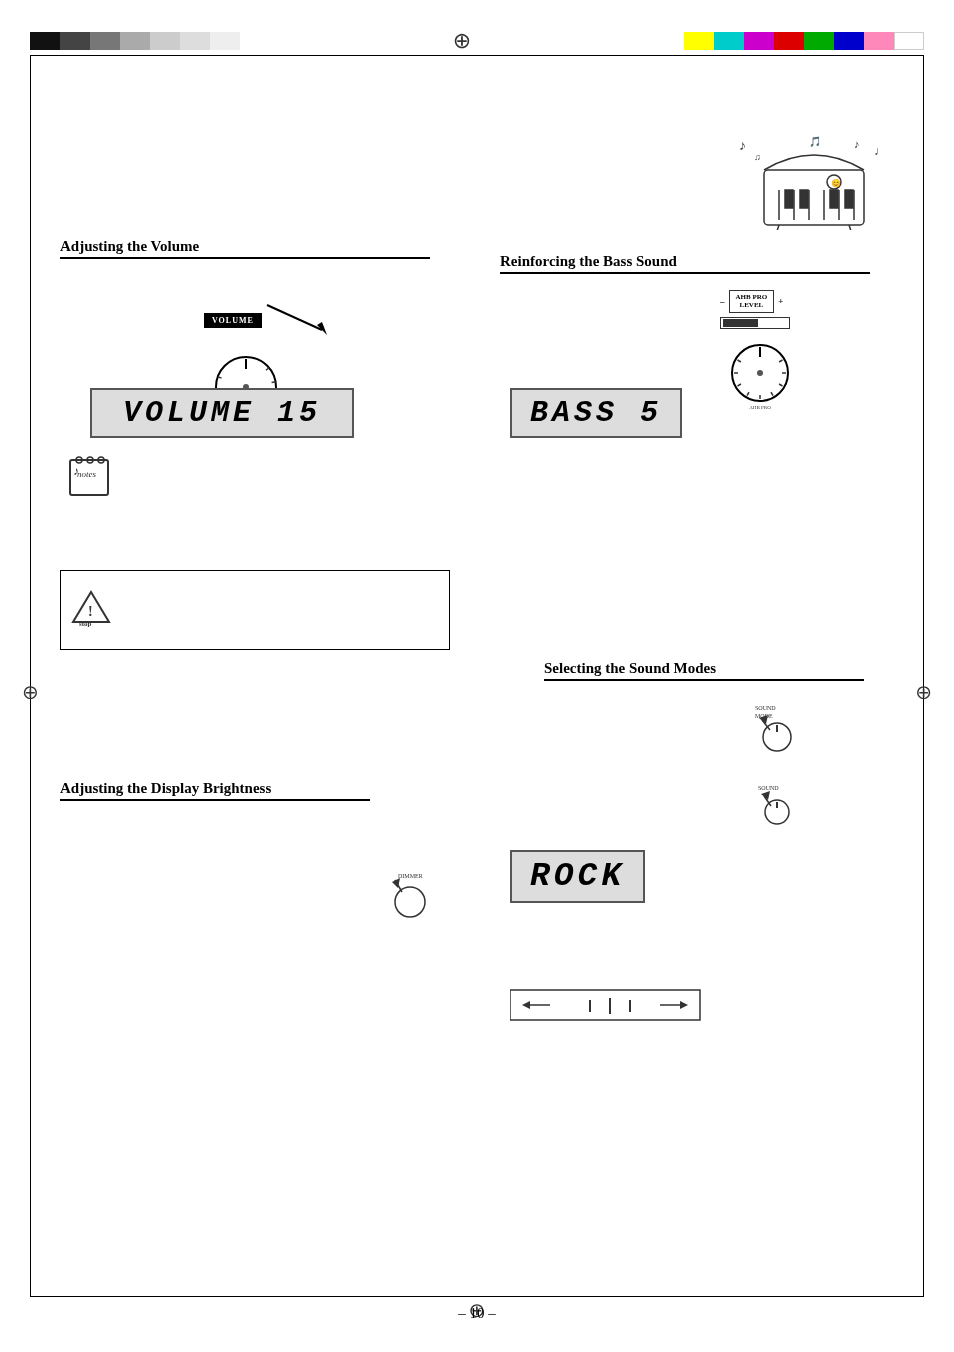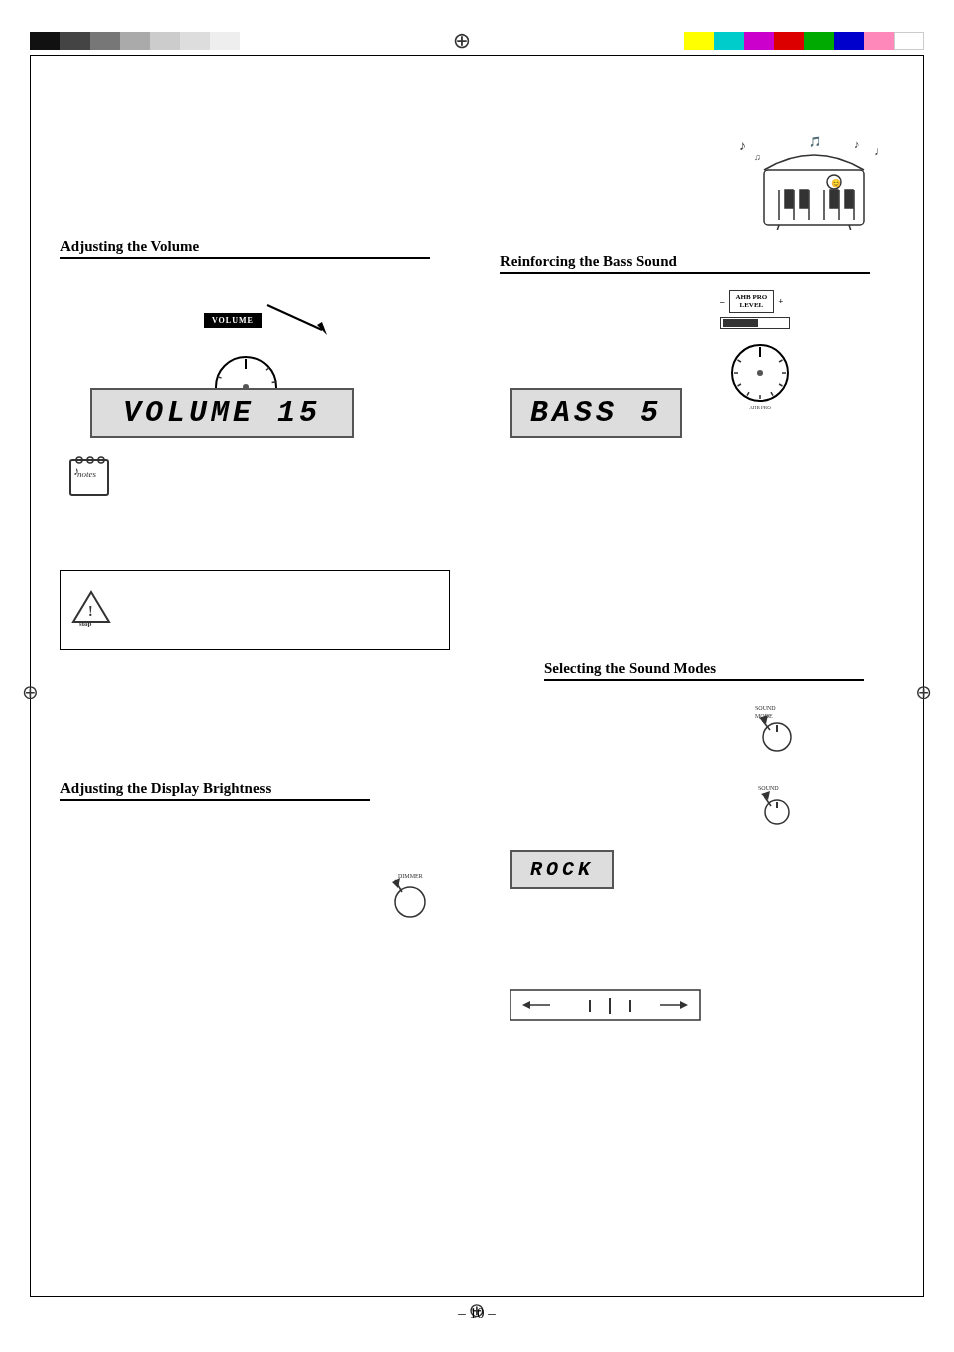--- a/index.html
+++ b/index.html
@@ -401,21 +401,21 @@
   <svg width="55" height="55" viewBox="0 0 55 55">
     <text x="8" y="10" font-size="6" fill="#333">SOUND</text>
     <circle cx="27" cy="32" r="12" fill="none" stroke="#333" stroke-width="1.5"></circle>
     <line x1="27" y1="22" x2="27" y2="28" stroke="#333" stroke-width="2"></line>
     <line x1="14" y1="16" x2="21" y2="26" stroke="#333" stroke-width="1.5"></line>
     <polygon points="11,14 20,11 18,20" fill="#333"></polygon>
   </svg>
 </div>
 
 <div class="rock-display">
-  <div style="border: 2px solid #555; background:#ddd; padding: 6px 18px; font-size:20px; font-family:'Courier New',monospace; font-weight:bold; font-style:italic; letter-spacing:4px;">
+  <div style="border: 2px solid #555; background:#ddd; padding: 6px 18px; font-size:33px; font-family:'Courier New',monospace; font-weight:bold; font-style:italic; letter-spacing:4px;">
     <span>ROCK</span>
   </div>
 </div>
 
 <div class="eq-bars">
   <svg width="200" height="50" viewBox="0 0 200 50">
 
     <rect x="0" y="10" width="190" height="30" fill="none" stroke="#333" stroke-width="1.5"></rect>
 
     <line x1="15" y1="25" x2="40" y2="25" stroke="#333" stroke-width="1.5"></line>

